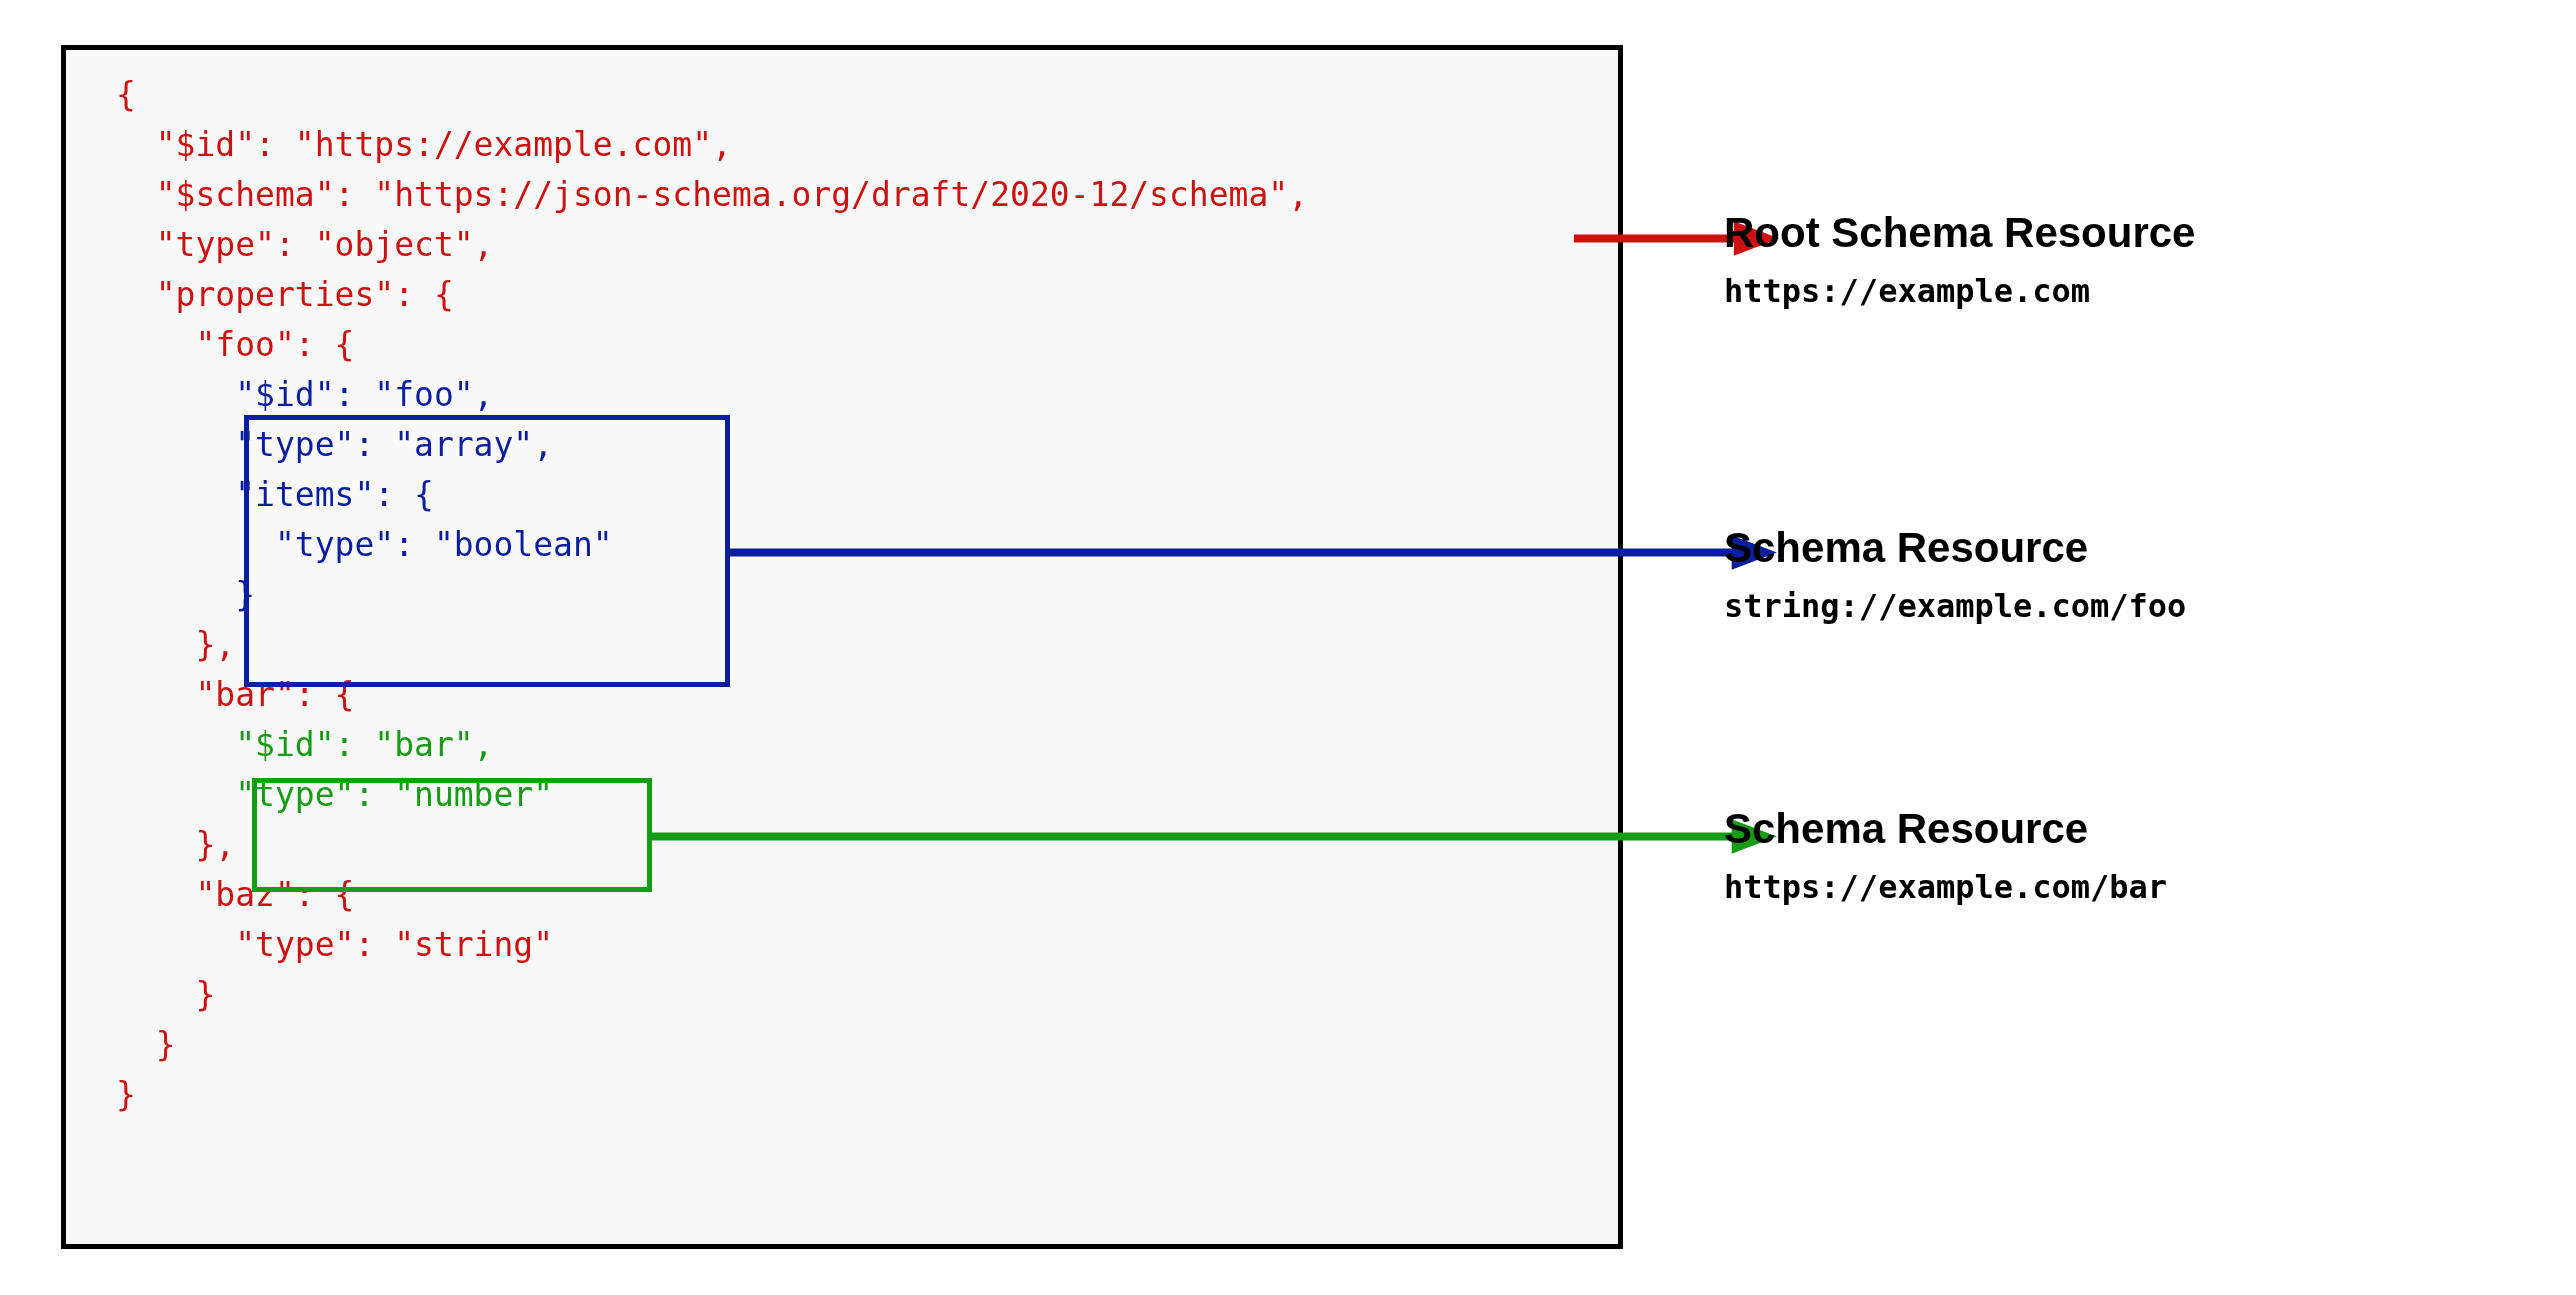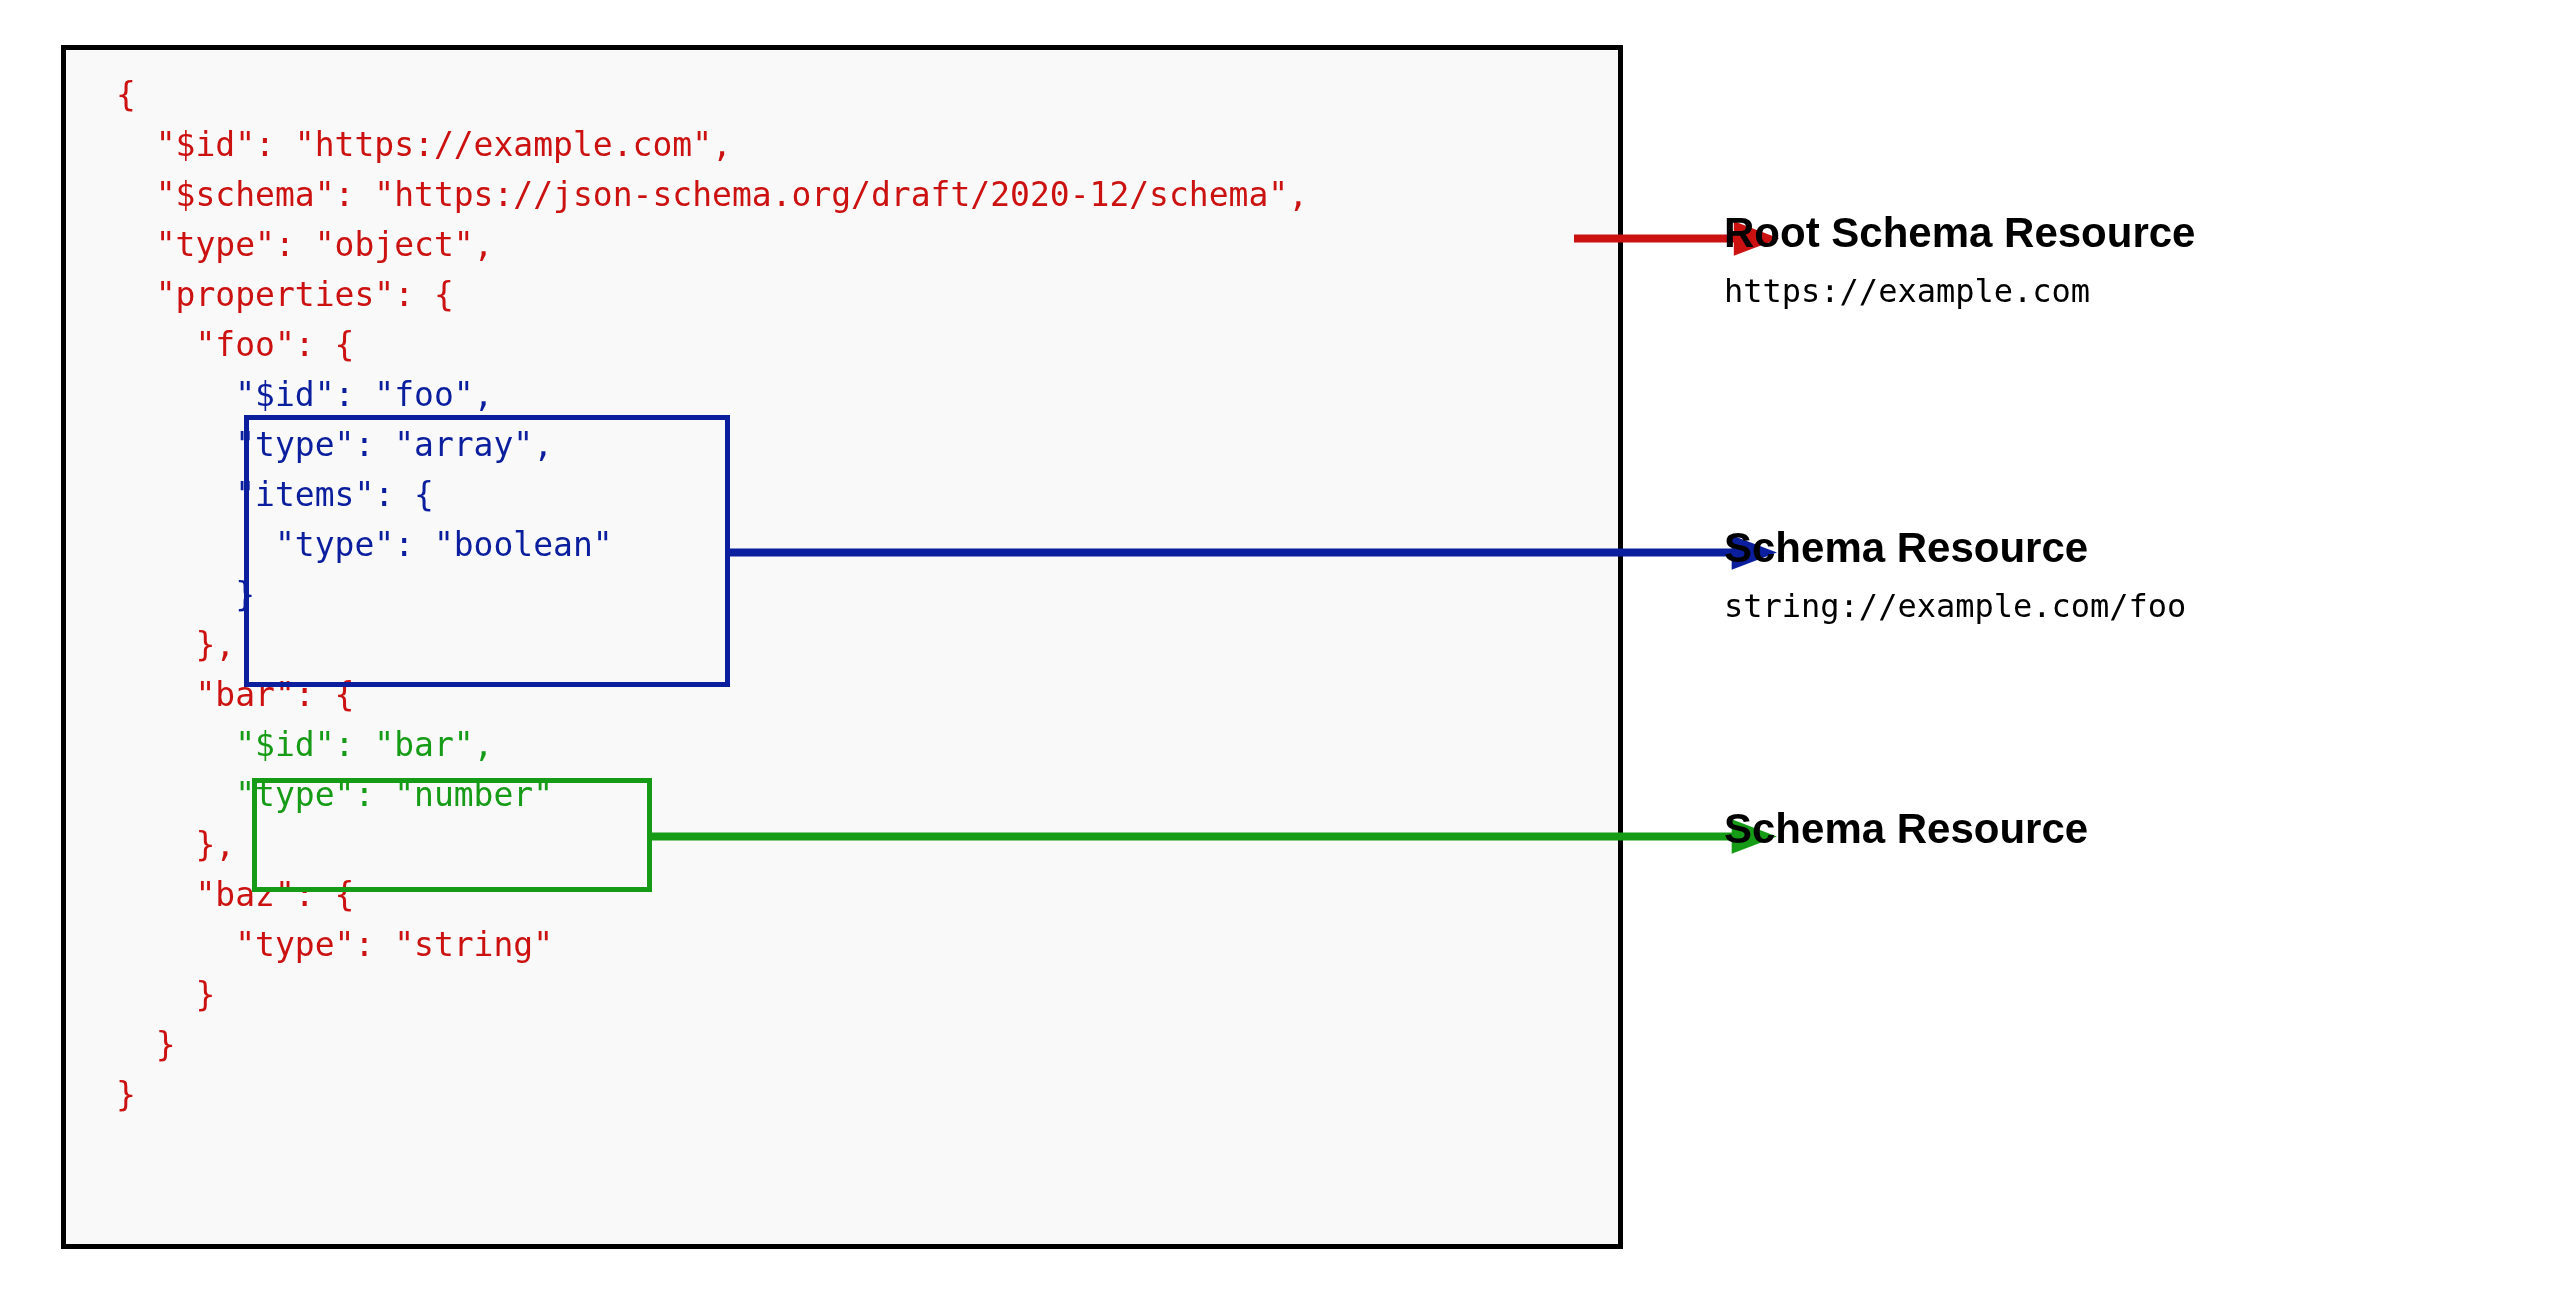--- a/index.html
+++ b/index.html
@@ -93,20 +93,21 @@
     color: #000000;
     white-space: nowrap;
   }
   .callout-url {
     margin-top: 17px;
     font-family: "DejaVu Sans Mono", "Liberation Mono", monospace;
     font-size: 32px;
     line-height: 37px;
     color: #000000;
     white-space: nowrap;
+    font-weight: bold;
   }
   #callout-root { top: 210px; }
   #callout-foo  { top: 525px; }
   #callout-bar  { top: 806px; }
 </style>
 </head>
 <body>
 
 <div id="stage">
 
@@ -137,16 +138,17 @@
     <div class="callout-url">https://example.com</div>
   </div>
 
   <div class="callout" id="callout-foo">
     <div class="callout-title">Schema Resource</div>
     <div class="callout-url">string://example.com/foo</div>
   </div>
 
   <div class="callout" id="callout-bar">
     <div class="callout-title">Schema Resource</div>
+    <div class="callout-url">https://example.com/bar</div>
   </div>
 
 </div>
 
 
 </body></html>

